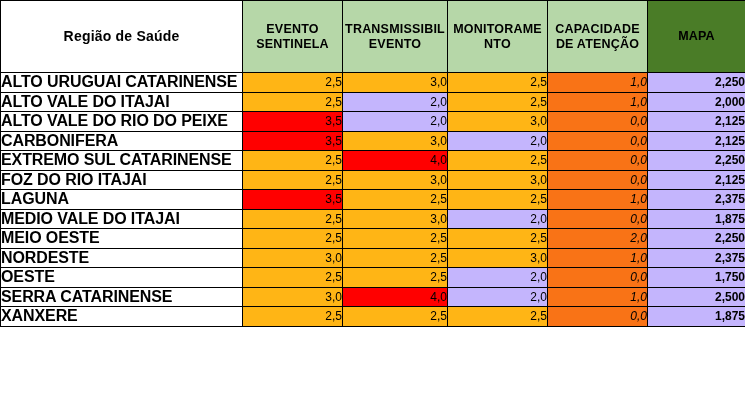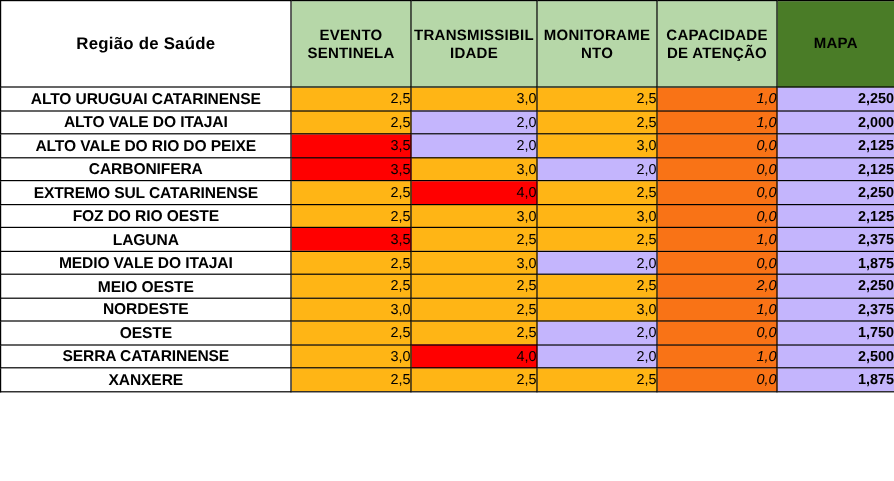--- a/index.html
+++ b/index.html
@@ -59,25 +59,25 @@
     margin-top: 38px;
   }
 
   tbody td {
     height: 19.5px;
     font-size: 12px;
     color: #000000;
     vertical-align: middle;
   }
   td.region {
-    text-align: center;
+    text-align: left;
     padding-left: 4px;
     font-weight: bold;
     background: #ffffff;
-    font-size: 13px;
+    font-size: 16px;
     letter-spacing: -0.1px;
     white-space: nowrap;
     overflow: hidden;
   }
   td.val {
     text-align: right;
     padding-right: 5px;
   }
   td.mapa {
     text-align: right;
@@ -100,21 +100,21 @@
       <col class="c-evento">
       <col class="c-transm">
       <col class="c-monit">
       <col class="c-capac">
       <col class="c-mapa">
     </colgroup>
     <thead>
       <tr>
         <th class="h-region">Região de Saúde</th>
         <th class="h-green">EVENTO SENTINELA</th>
-        <th class="h-green">TRANSMISSIBIL IDADE</th>
+        <th class="h-green">TRANSMISSIBIL EVENTO</th>
         <th class="h-green">MONITORAME NTO</th>
         <th class="h-green">CAPACIDADE DE ATENÇÃO</th>
         <th class="h-mapa">MAPA</th>
       </tr>
     </thead>
     <tbody id="matrix-body">
         <tr>
           <td class="region">ALTO URUGUAI CATARINENSE</td>
           <td class="val bg-orange">2,5</td>
           <td class="val bg-orange">3,0</td>
@@ -148,21 +148,21 @@
         </tr>
         <tr>
           <td class="region">EXTREMO SUL CATARINENSE</td>
           <td class="val bg-orange">2,5</td>
           <td class="val bg-red">4,0</td>
           <td class="val bg-orange">2,5</td>
           <td class="val bg-cyan">0,0</td>
           <td class="mapa bg-yellow">2,250</td>
         </tr>
         <tr>
-          <td class="region">FOZ DO RIO OESTE</td>
+          <td class="region">FOZ DO RIO ITAJAI</td>
           <td class="val bg-orange">2,5</td>
           <td class="val bg-orange">3,0</td>
           <td class="val bg-orange">3,0</td>
           <td class="val bg-cyan">0,0</td>
           <td class="mapa bg-yellow">2,125</td>
         </tr>
         <tr>
           <td class="region">LAGUNA</td>
           <td class="val bg-red">3,5</td>
           <td class="val bg-orange">2,5</td>

